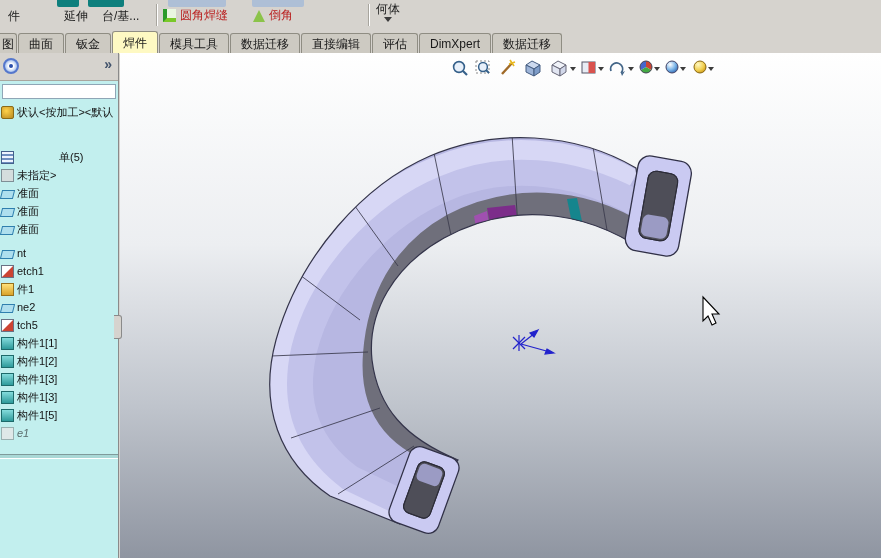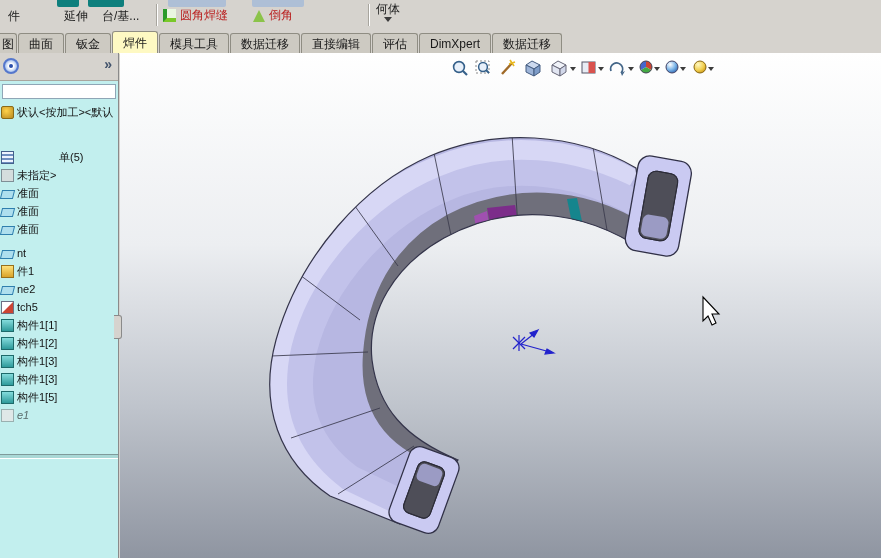--- a/index.html
+++ b/index.html
@@ -157,20 +157,24 @@
       <div class="tree-row">
         <span class="tree-icon ic-plane"></span>
         <span class="tree-label">准面</span>
       </div>
 
       <div class="tree-row gap-b">
         <span class="tree-icon ic-plane"></span>
         <span class="tree-label">nt</span>
       </div>
 
+      <div class="tree-row">
+        <span class="tree-icon ic-sketch"></span>
+        <span class="tree-label">etch1</span>
+      </div>
 
       <div class="tree-row">
         <span class="tree-icon ic-part"></span>
         <span class="tree-label">件1</span>
       </div>
 
       <div class="tree-row">
         <span class="tree-icon ic-plane"></span>
         <span class="tree-label">ne2</span>
       </div>

